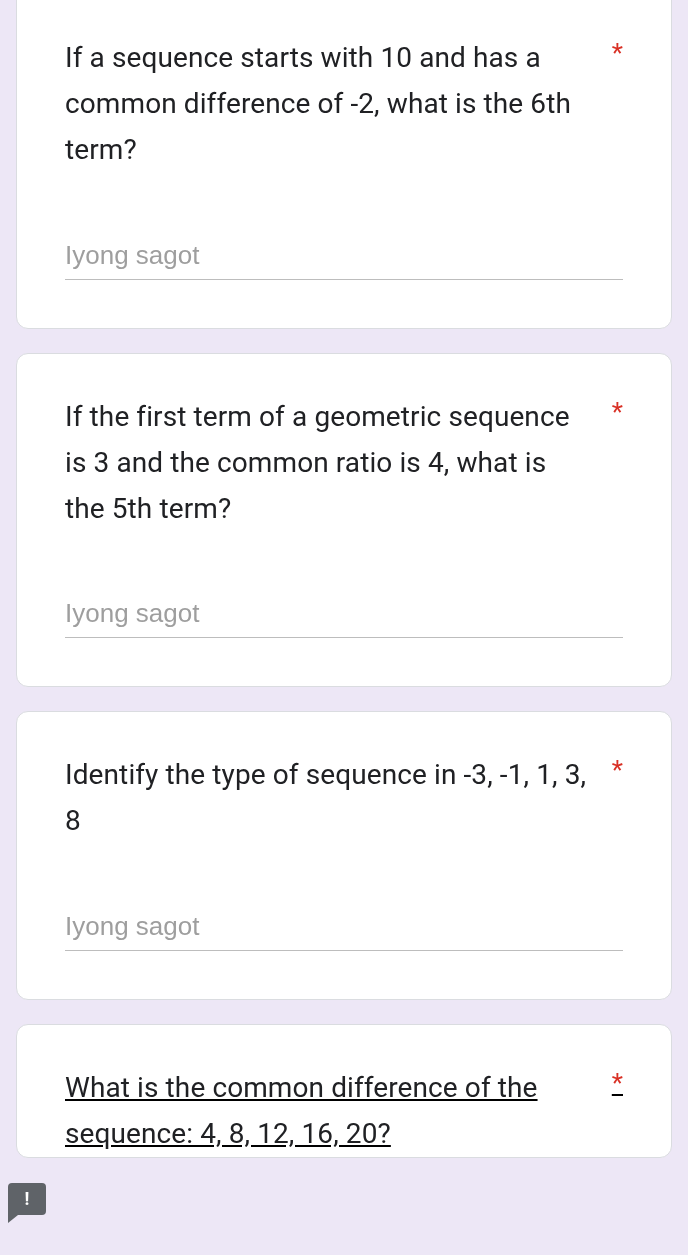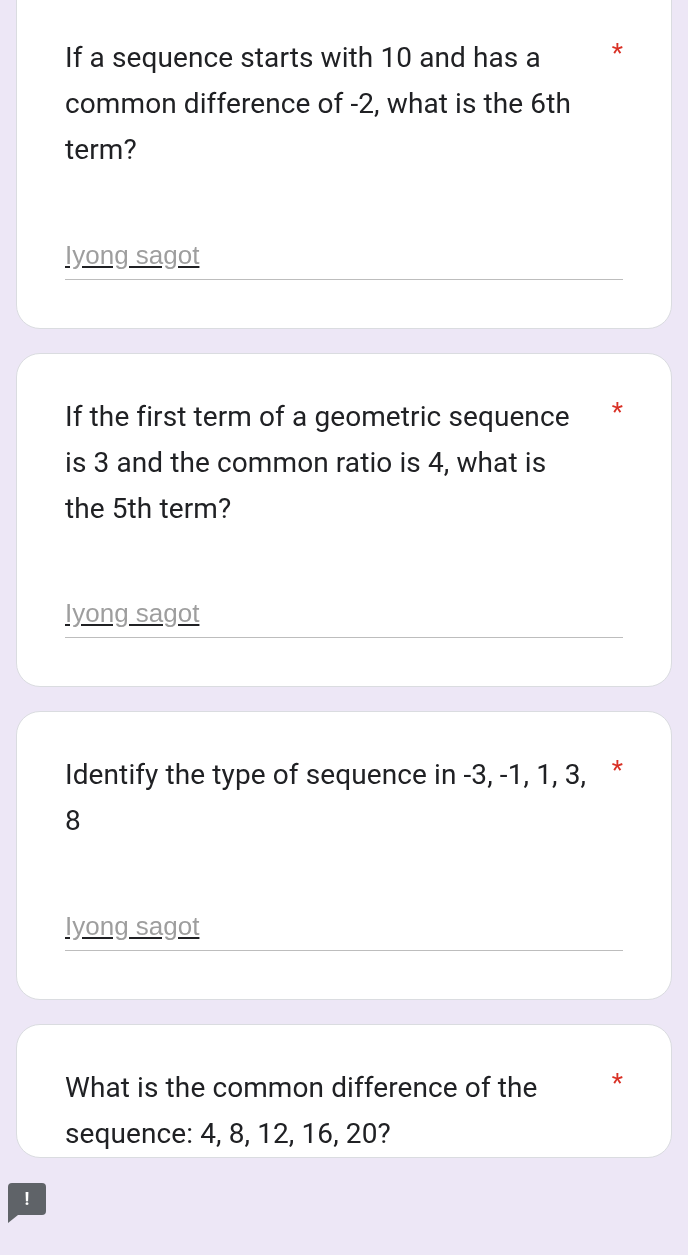--- a/index.html
+++ b/index.html
@@ -10,21 +10,21 @@
     height: 1255px;
     overflow: hidden;
     position: relative;
   }
   .form-container {
     padding: 0 16px;
   }
   .card {
     background: #fff;
     border: 1px solid #dadce0;
-    border-radius: 24px;
+    border-radius: 12px;
     margin-bottom: 24px;
     padding: 40px 48px 48px 48px;
   }
   .card:first-child { margin-top: -6px; border-top-left-radius: 0; border-top-right-radius: 0; }
   .question-row {
     display: flex;
     align-items: flex-start;
     gap: 16px;
   }
   .question-text {
@@ -45,21 +45,20 @@
   }
   .text-input {
     width: 100%;
     border: none;
     border-bottom: 1px solid #bdbdbd;
     font-size: 26px;
     color: #202124;
     padding: 6px 0 8px 0;
     outline: none;
     background: transparent;
-    text-decoration: underline;
   }
   .text-input::placeholder {
     color: #9e9e9e;
   }
   .report-badge {
     position: fixed;
     left: 8px;
     bottom: 40px;
     width: 38px;
     height: 32px;
@@ -81,20 +80,21 @@
   }
   .report-badge .excl {
     color: #fff;
     font-weight: 700;
     font-size: 18px;
     line-height: 1;
   }
   .card.partial {
     padding-bottom: 0;
     margin-bottom: 0;
+    text-decoration: underline;
   }
 </style>
 </head>
 <body>
 
 <div class="form-container">
 
   <div class="card">
     <div class="question-row">
       <div class="question-text">If a sequence starts with 10 and has a common difference of -2, what is the 6th term?</div>

